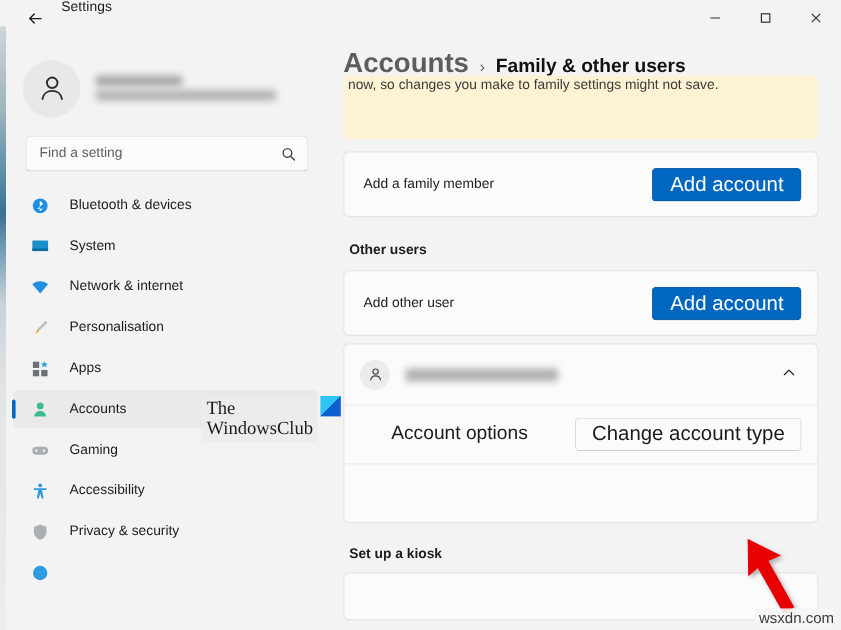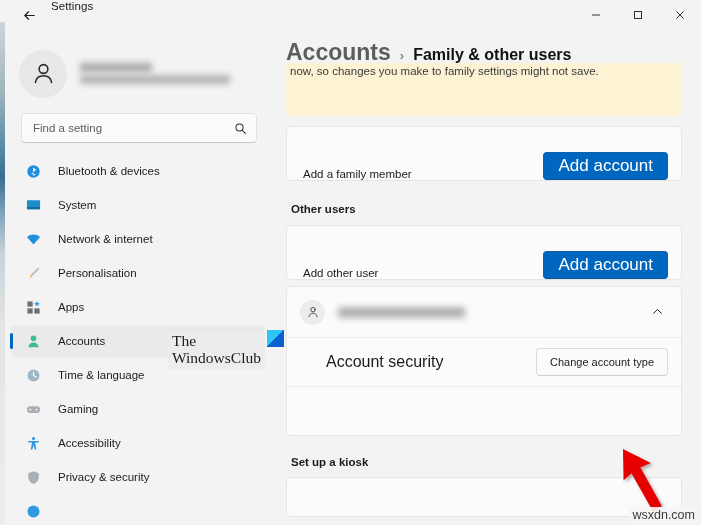--- a/index.html
+++ b/index.html
@@ -209,21 +209,21 @@
 
   .card {
     background: #fbfbfb;
     border: 1px solid #e5e5e5;
     border-radius: 5px;
     margin-top: 10px;
   }
   .card-row {
     height: 53px;
     display: flex;
-    align-items: flex-end;
+    align-items: center;
     padding: 0 13px 0 16px;
   }
   .card-row .row-label {
     font-size: 11.5px;
     color: #1b1b1b;
   }
   .spacer { flex: 1; }
 
   .btn-accent {
     background: #0067c0;
@@ -237,21 +237,21 @@
     height: 28px;
     min-width: 124px;
   }
 
   .btn-std {
     background: #fbfbfb;
     color: #1b1b1b;
     border: 1px solid #dcdcdc;
     border-bottom-color: #cfcfcf;
     border-radius: 4px;
-    font-size: 11px;
+    font-size: 17px;
     font-family: "Liberation Sans", sans-serif;
     padding: 0 13px;
     height: 28px;
   }
 
   .section-head {
     font-size: 11.5px;
     font-weight: 700;
     color: #1b1b1b;
     margin: 22px 0 3px 5px;
@@ -457,29 +457,20 @@
     <div class="navitem active">
       <span class="nav-ico">
         <svg viewBox="0 0 16 16">
             <circle cx="8" cy="4.6" r="3" fill="#3dbb95"></circle>
             <path d="M2.6 14c.4-3.2 2.7-4.9 5.4-4.9s5 1.7 5.4 4.9H2.6z" fill="#3dbb95"></path>
           </svg>
       </span>
       <span class="nav-label">Accounts</span>
     </div>
 
-    <div class="navitem">
-      <span class="nav-ico">
-        <svg viewBox="0 0 16 16">
-            <circle cx="8" cy="8" r="6.4" fill="#9fb6c4"></circle>
-            <path d="M8 4.2V8l2.8 1.7" stroke="#fff" stroke-width="1.2" fill="none" stroke-linecap="round"></path>
-          </svg>
-      </span>
-      <span class="nav-label">Time &amp; language</span>
-    </div>
 
     <div class="navitem">
       <span class="nav-ico">
         <svg viewBox="0 0 16 16">
             <rect x="1" y="4.6" width="14" height="7" rx="3.4" fill="#a8aeb4"></rect>
             <circle cx="4.6" cy="8.1" r="1" fill="#fff"></circle>
             <circle cx="11.3" cy="8.1" r="1" fill="#fff"></circle>
           </svg>
       </span>
       <span class="nav-label">Gaming</span>
@@ -558,21 +549,21 @@
         <div class="blur-acct"></div>
         <span class="spacer"></span>
         <span class="chev">
           <svg viewBox="0 0 16 16" fill="none" stroke="currentColor" stroke-width="1.2" stroke-linecap="round" stroke-linejoin="round">
             <path d="M3.2 10.2L8 5.5l4.8 4.7"></path>
           </svg>
         </span>
       </div>
 
       <div class="sub-row">
-        <span class="row-label">Account security</span>
+        <span class="row-label">Account options</span>
         <span class="spacer"></span>
         <button class="btn-std">Change account type</button>
       </div>
 
       <div class="sub-row">
         <span class="spacer"></span>
       </div>
     </div>
 
     <div class="section-head" style="margin-top:20px;">Set up a kiosk</div>

